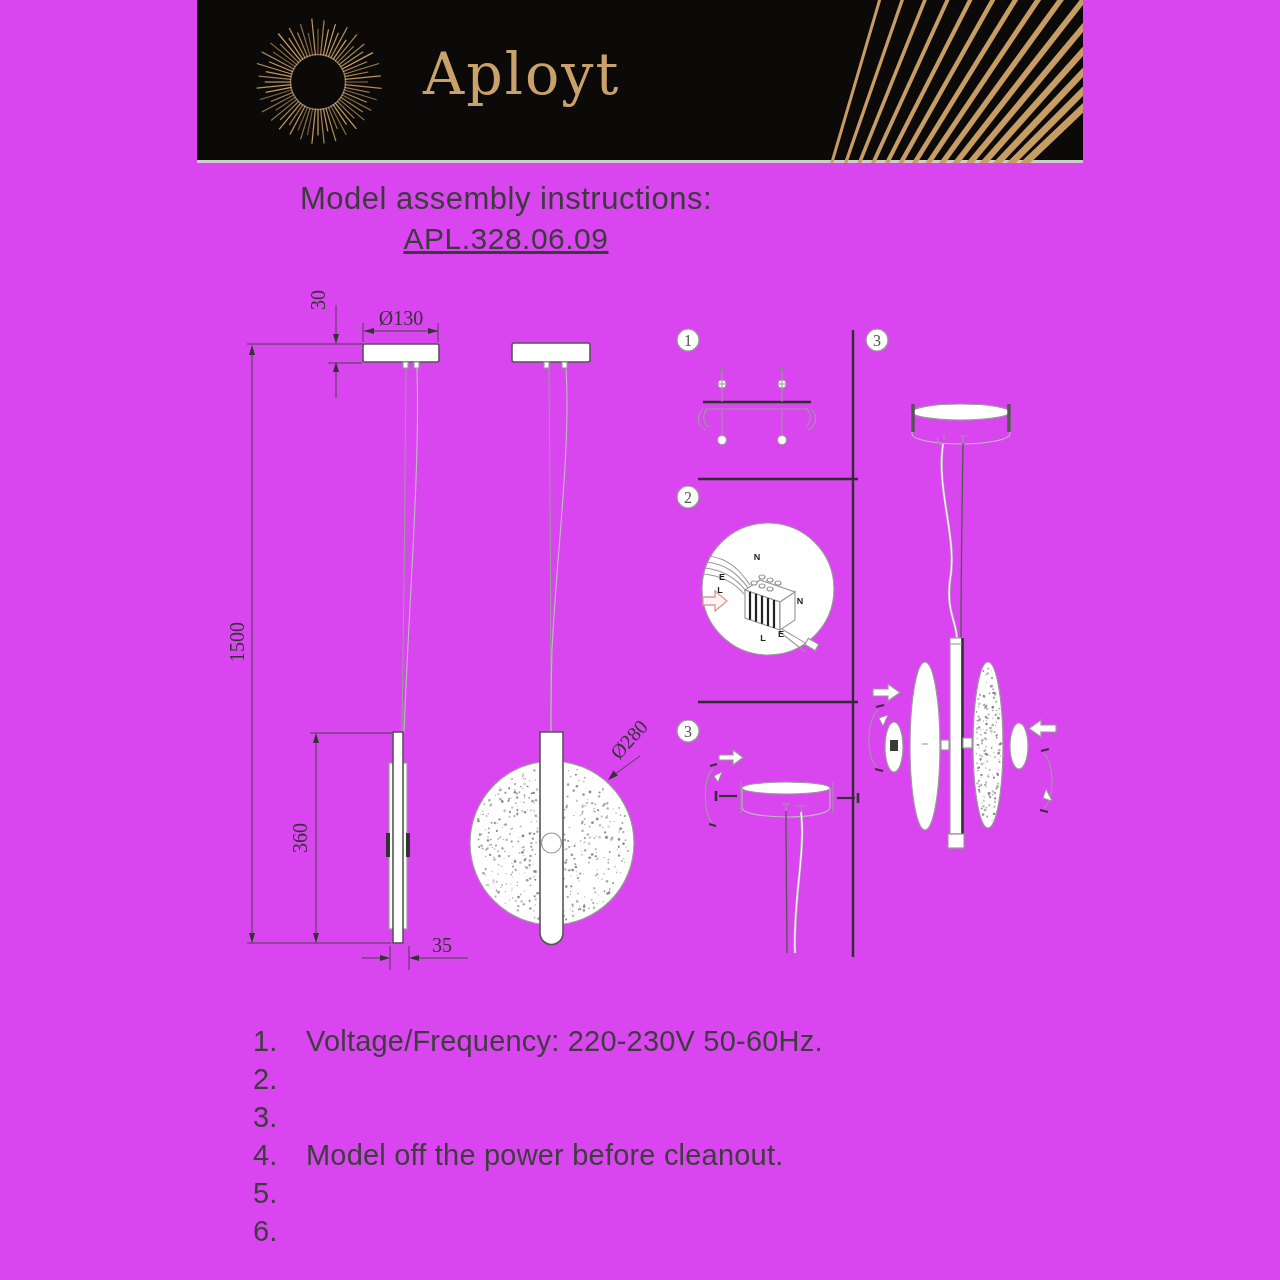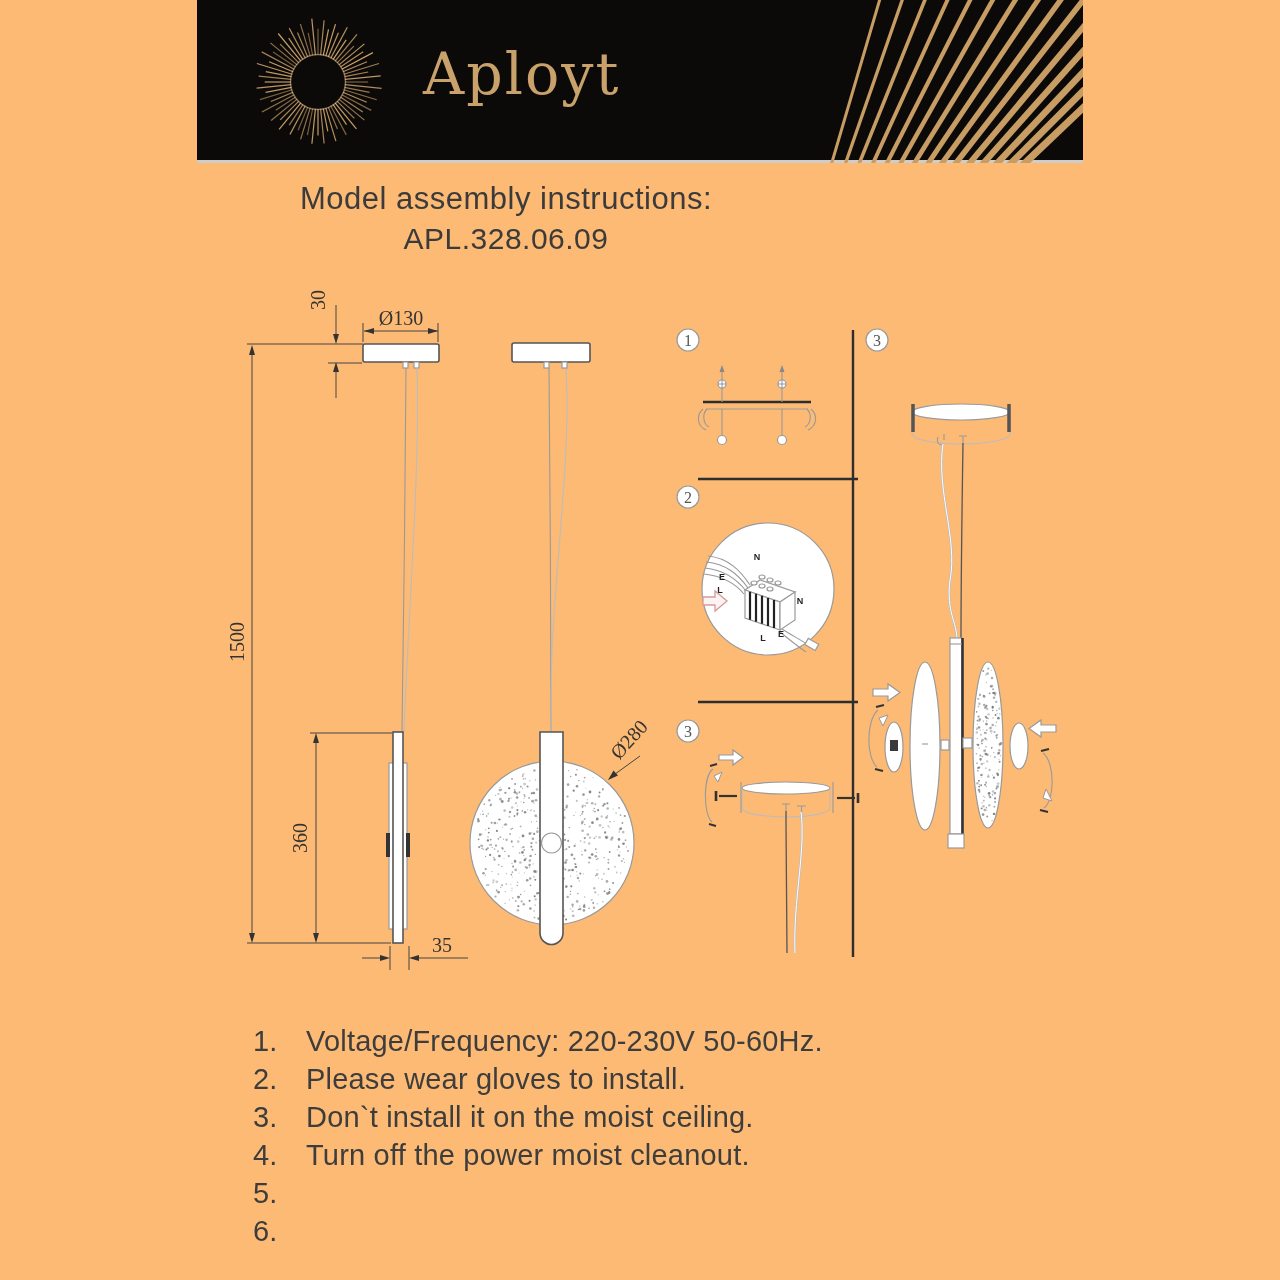--- a/index.html
+++ b/index.html
@@ -6,38 +6,38 @@
     --banner-bg:#0c0a08;
     --brand-gold:#c9a16b;
     --ink:#3c3c3c;
     --line:#4a4a4a;
   }
   html,body{margin:0;padding:0;}
   body{
     width:1280px;height:1280px;background:#ffffff;position:relative;overflow:hidden;
     font-family:"Liberation Sans", sans-serif;color:var(--ink);
   }
-  .page{position:absolute;inset:0;background:#fdba74;}
+  .page{position:absolute;inset:0;background:#d946ef;}
 
   
   .banner{
     position:absolute;left:197px;top:0;width:886px;height:163px;
     background:var(--banner-bg);border-bottom:3px solid #cfcdca;box-sizing:border-box;
   }
   .banner-svg{position:absolute;left:0;top:0;width:886px;height:163px;display:block;}
   .brand{
     position:absolute;left:226px;top:44px;
     font-family:"DejaVu Serif", serif;font-size:57px;line-height:60px;
     letter-spacing:2px;color:var(--brand-gold);font-weight:400;
   }
 
   
   .title-block{position:absolute;left:0;top:181px;width:1012px;text-align:center;color:#3b3b3b;}
   .title-line{font-size:31px;line-height:36px;letter-spacing:0.5px;}
-  .model-line{font-size:30px;line-height:34px;margin-top:5px;letter-spacing:0.5px;}
+  .model-line{font-size:30px;line-height:34px;margin-top:5px;letter-spacing:0.5px;text-decoration:underline;}
 
   
   .drawing{position:absolute;left:0;top:0;width:1280px;height:1280px;display:block;}
   .ln   {stroke:#555;fill:none;stroke-width:1.3;}
   .lnD  {stroke:#2e2e2e;fill:none;stroke-width:2.4;}
   .lnL  {stroke:#9a9a9a;fill:none;stroke-width:1.1;}
   .lnW  {stroke:#bcbcbc;fill:none;stroke-width:1.1;}
   .fw   {fill:#fff;stroke:#555;stroke-width:1.6;}
   .fwl  {fill:#fff;stroke:#9a9a9a;stroke-width:1.2;}
   .dim  {stroke:#444;fill:none;stroke-width:1;}
@@ -1065,29 +1065,27 @@
     </g>
   </svg>
 
   <div class="instructions">
     <div class="instr-item">
       <span class="instr-num">1.</span>
       <span class="instr-txt">Voltage/Frequency: 220-230V 50-60Hz.</span>
     </div>
     <div class="instr-item">
       <span class="instr-num">2.</span>
-      <span class="instr-txt">Please wear gloves to install.</span>
     </div>
     <div class="instr-item">
       <span class="instr-num">3.</span>
-      <span class="instr-txt">Don`t install it on the moist ceiling.</span>
     </div>
     <div class="instr-item">
       <span class="instr-num">4.</span>
-      <span class="instr-txt">Turn off the power moist cleanout.</span>
+      <span class="instr-txt">Model off the power before cleanout.</span>
     </div>
     <div class="instr-item">
       <span class="instr-num">5.</span>
     </div>
     <div class="instr-item">
       <span class="instr-num">6.</span>
     </div>
   </div>
 </div>
 

